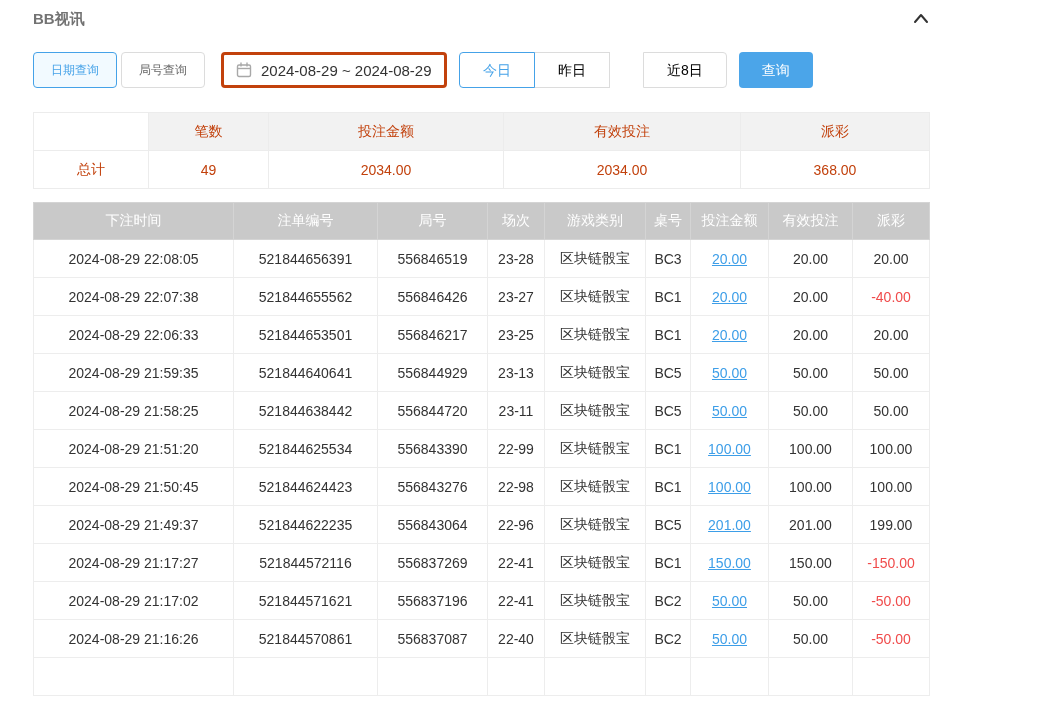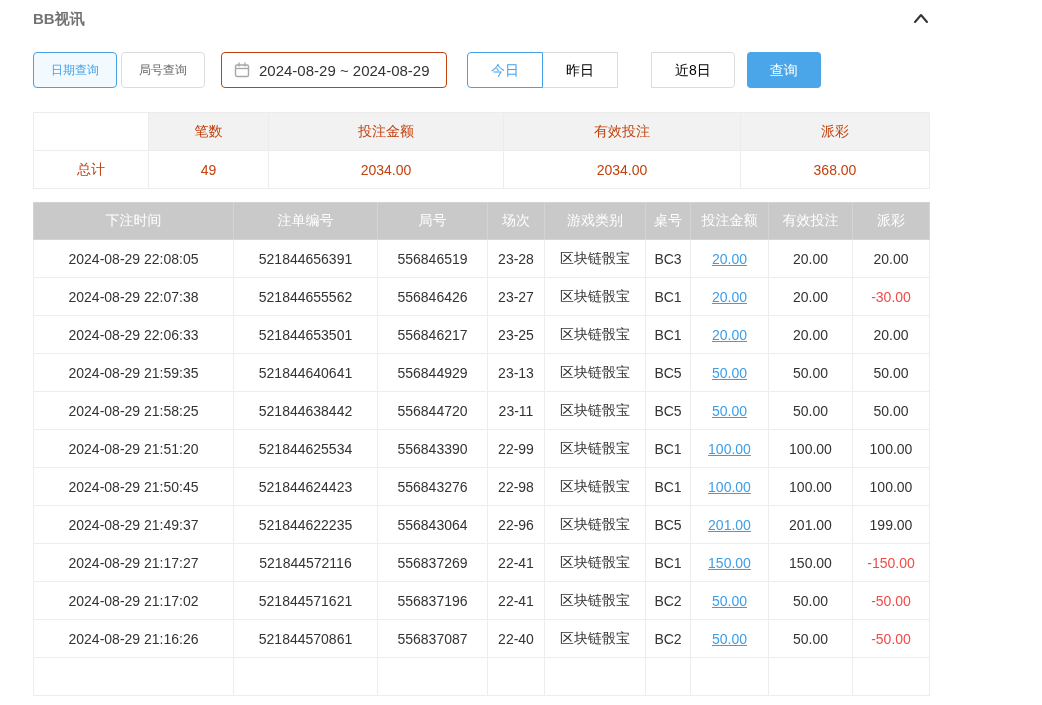--- a/index.html
+++ b/index.html
@@ -19,30 +19,30 @@
   .btn {
     height: 36px; line-height: 34px; font-size: 12px; border-radius: 4px;
     border: 1px solid #dcdcdc; background: #fff; color: #666;
     padding: 0 17px; cursor: pointer; display: inline-block;
   }
   .btn.active-outline { color: #45a2e8; border-color: #45a2e8; background: #f2faff; }
   .tab-round { margin-left: 4px; }
 
   .date-box {
     margin-left: 16px; display: flex; align-items: center; height: 36px;
-    border: 1px solid #c2410c; border-radius: 4px; padding: 0 12px; width: 226px; cursor: pointer;
+    border: 3px solid #c2410c; border-radius: 4px; padding: 0 12px; width: 226px; cursor: pointer;
   }
   .date-text { margin-left: 9px; font-size: 15px; color: #333; white-space: nowrap; }
 
   .quick-group { display: flex; margin-left: 12px; }
   .qbtn {
     height: 36px; line-height: 34px; padding: 0 23px; border: 1px solid #dcdcdc;
     background: #fff; color: #000000; font-size: 14px; margin-left: -1px; cursor: pointer;
   }
-  .qbtn:first-child { border-radius: 4px 0 0 4px; margin-left: 8px; }
+  .qbtn:first-child { border-radius: 4px 0 0 4px; margin-left: 0; }
   .qbtn:last-child { border-radius: 0 4px 4px 0; margin-left: 33px; }
   .qbtn.active { color: #45a2e8; border-color: #45a2e8; position: relative; z-index: 2; }
 
   .search-btn {
     margin-left: 12px; width: 74px; height: 36px; background: #4ba5e9; color: #fff;
     border: none; border-radius: 4px; font-size: 14px; cursor: pointer; text-align: center; line-height: 36px;
   }
 
   table { border-collapse: collapse; width: 896px; table-layout: fixed; }
 
@@ -168,21 +168,21 @@
         </tr>
         <tr>
           <td>2024-08-29 22:07:38</td>
           <td>521844655562</td>
           <td>556846426</td>
           <td>23-27</td>
           <td>区块链骰宝</td>
           <td>BC1</td>
           <td><a class="bet-link">20.00</a></td>
           <td>20.00</td>
-          <td class="neg">-30.00</td>
+          <td class="neg">-40.00</td>
         </tr>
         <tr>
           <td>2024-08-29 22:06:33</td>
           <td>521844653501</td>
           <td>556846217</td>
           <td>23-25</td>
           <td>区块链骰宝</td>
           <td>BC1</td>
           <td><a class="bet-link">20.00</a></td>
           <td>20.00</td>

